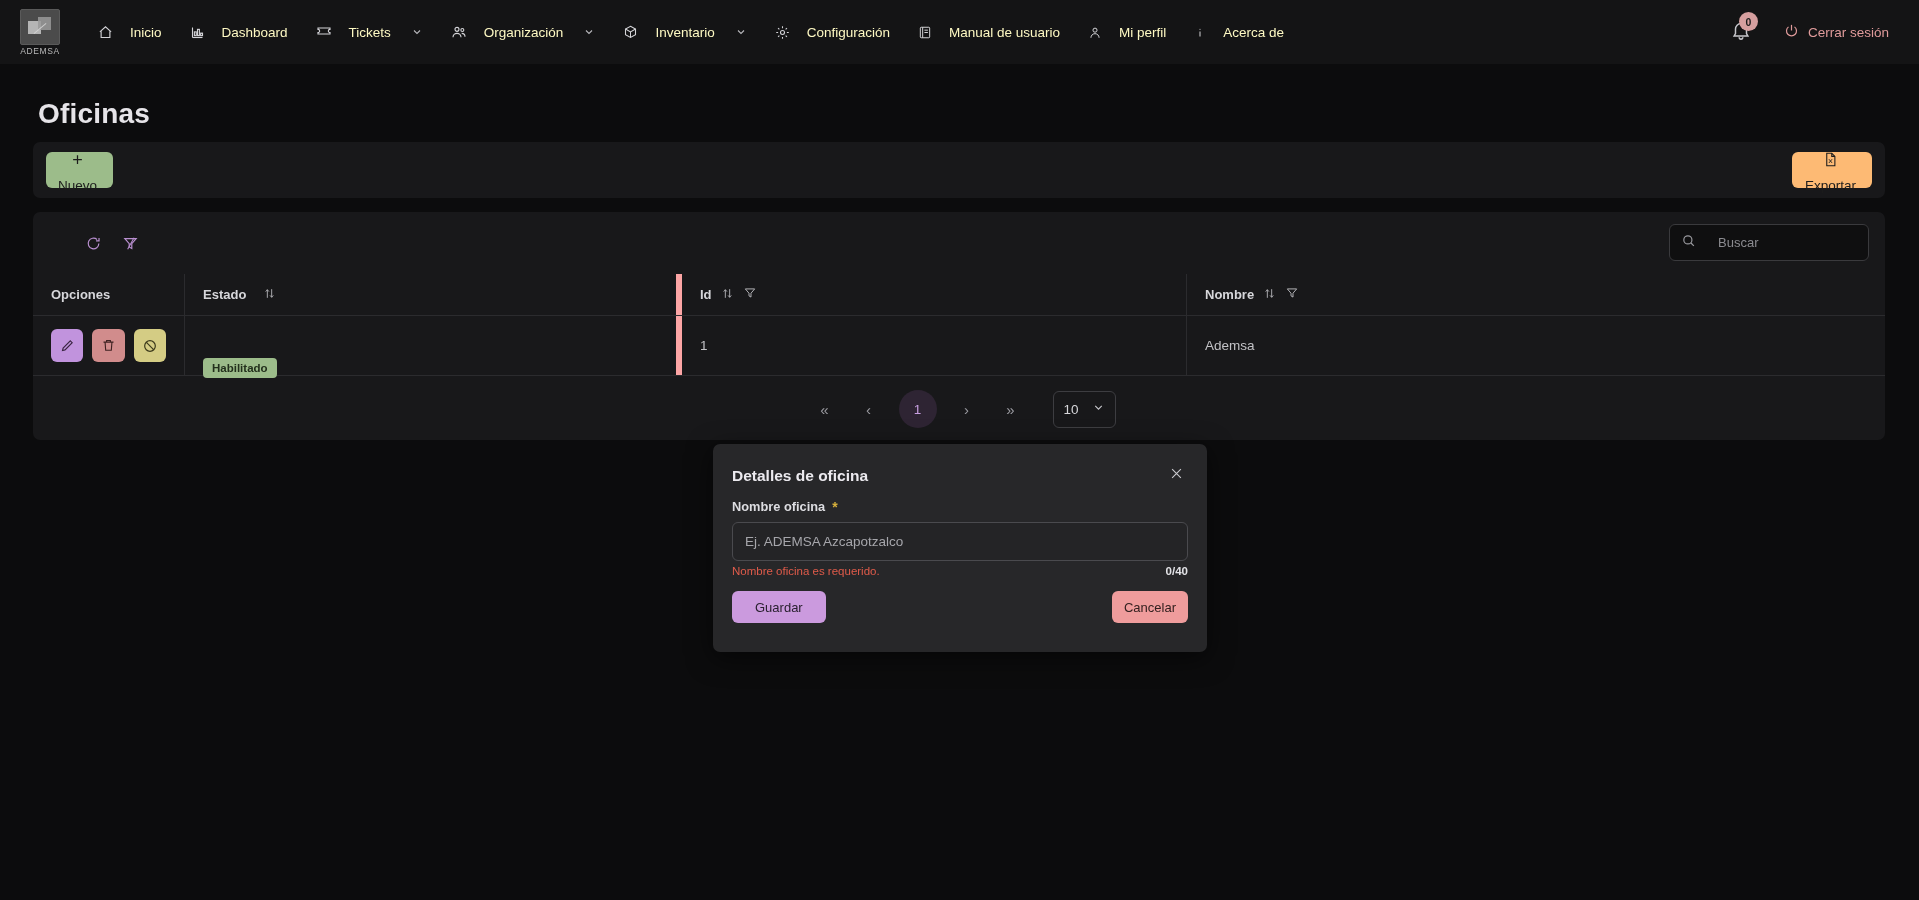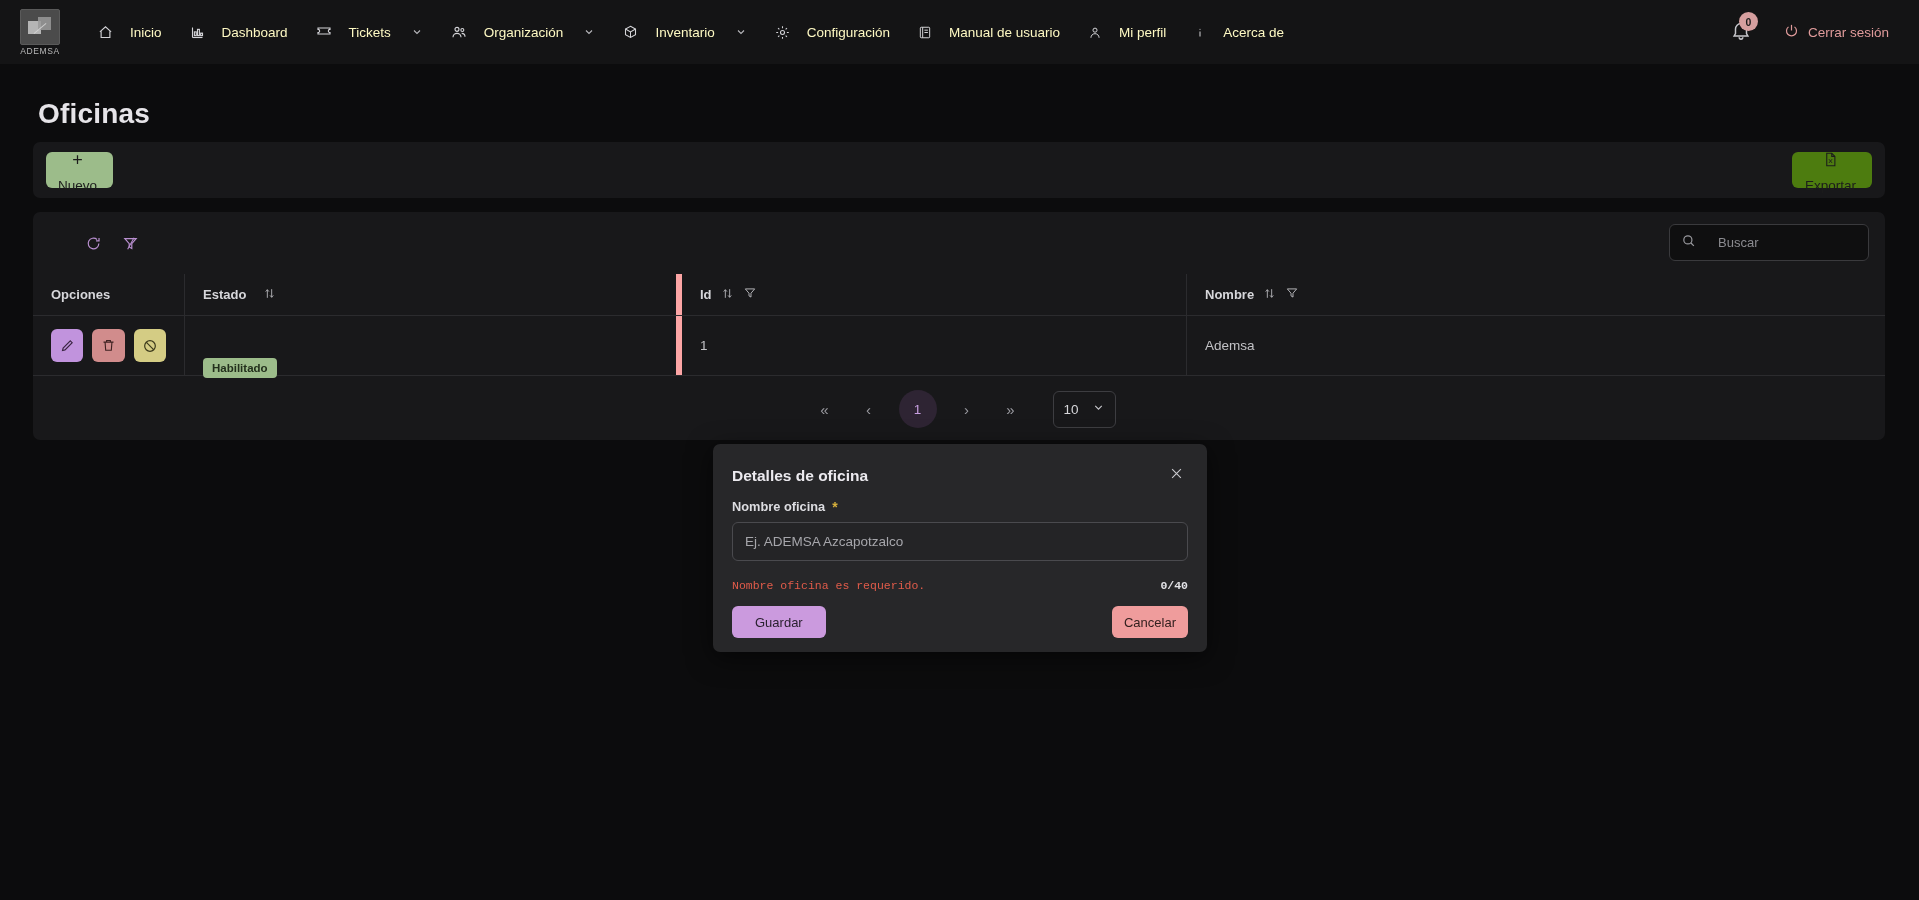--- a/index.html
+++ b/index.html
@@ -105,21 +105,21 @@
     display: inline-flex; align-items: center; gap: 8px; flex-direction: column;
   }
   .btn-nuevo {
     position: absolute; left: 13px; top: 10px;
     height: 36px; padding: 0 16px 0 12px;
     background: #9cbc8a; color: #1c1c1c; font-weight: 500;
   }
   .btn-exportar {
     position: absolute; right: 13px; top: 10px;
     height: 36px; padding: 0 16px 0 13px;
-    background: #4d7c0f; color: #1c1c1c; font-weight: 500; margin-left: 12px;
+    background: #fdba74; color: #1c1c1c; font-weight: 500; margin-left: 12px;
   }
 
   
   .tbl-toolbar {
     position: absolute; top: 0; left: 0; right: 0; height: 62px;
   }
   .ticon {
     position: absolute; top: 18px;
     width: 26px; height: 26px;
     display: flex; align-items: center; justify-content: center;
@@ -244,22 +244,21 @@
     border: 1px solid #4a4a4e;
     border-radius: 6px;
     padding: 0 12px;
     color: #e0e0e4; font-size: 13.5px;
     font-family: "Liberation Sans", sans-serif;
     outline: none;
   }
   .modal-input::placeholder { color: #a6a6ab; }
   .modal-meta {
     display: flex; align-items: center; justify-content: space-between;
-    margin-top: 18px;
-    font-family: Liberation Mono, monospace;
+    margin-top: 4px;
   }
   .err-text { color: #e05b4a; font-size: 11.5px; }
   .counter { color: #e3e3e7; font-size: 11.5px; font-weight: 700; }
   .modal-foot {
     display: flex; align-items: center; justify-content: space-between;
     padding: 14px 19px 0 19px;
   }
   .btn-guardar {
     height: 32px; padding: 0 23px; border: none; border-radius: 6px;
     background: #cb9ade; color: #2a2130; font-size: 13px; cursor: pointer;

